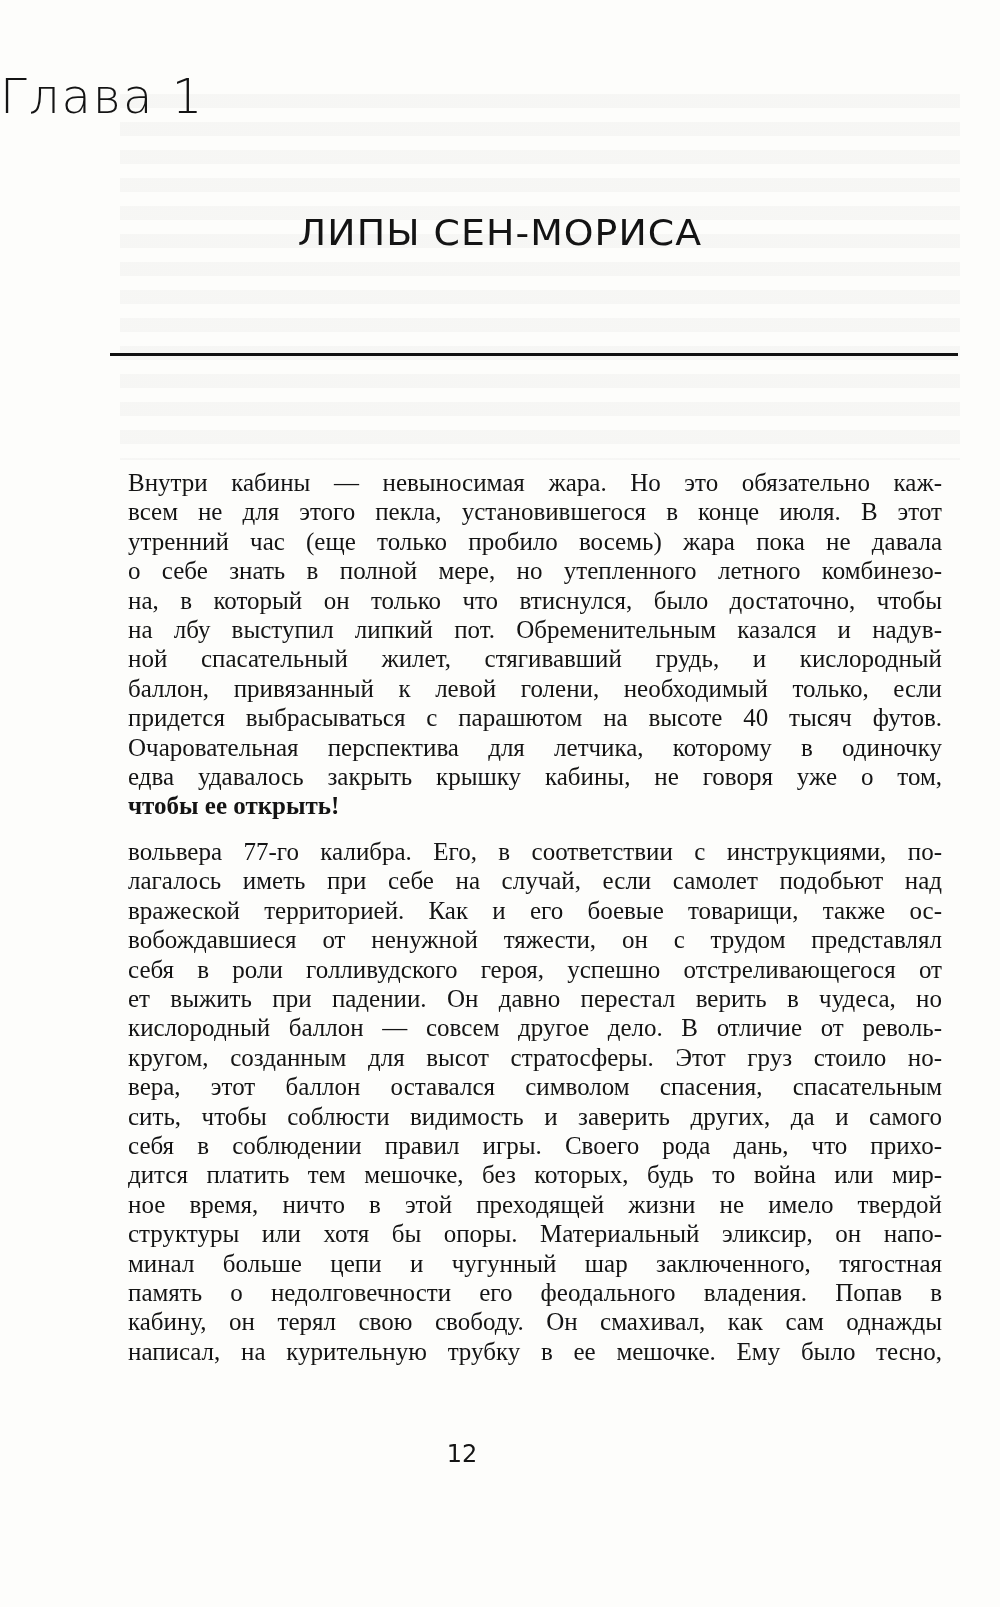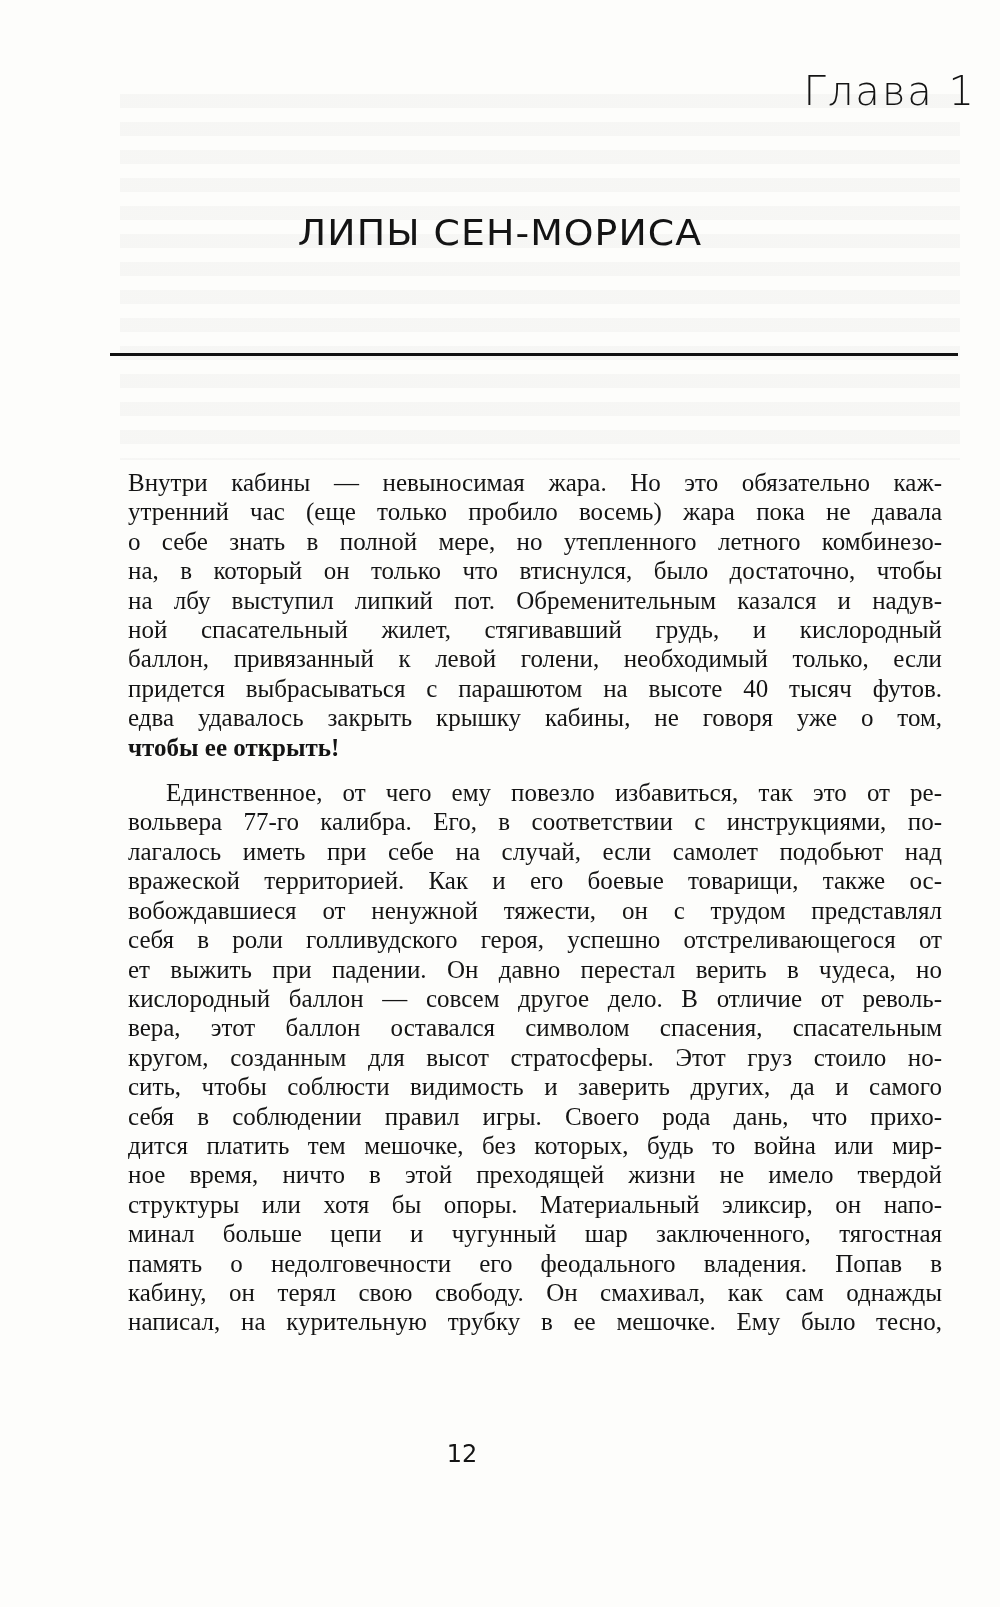--- a/index.html
+++ b/index.html
@@ -17,23 +17,23 @@
       left: 120px; top: 80px;
       width: 840px; height: 380px;
       background: repeating-linear-gradient(to bottom,
         rgba(0,0,0,0) 0px, rgba(0,0,0,0) 14px,
         rgba(120,120,120,0.05) 14px, rgba(120,120,120,0.05) 28px);
       pointer-events: none;
     }
     .chapter-number {
       position: absolute;
       top: 68px; left: 0; width: 976px;
-      text-align: right;
+      text-align: left;
       font-family: "DejaVu Sans", sans-serif;
-      font-size: 40px;
+      font-size: 48px;
       font-weight: 300;
       letter-spacing: 2px;
     }
     .chapter-title {
       position: absolute;
       top: 212px; left: 0; width: 1000px;
       text-align: center;
       font-family: "DejaVu Sans", sans-serif;
       font-size: 36px;
       letter-spacing: 1px;
@@ -79,41 +79,42 @@
 
 <div class="ghost"></div>
 
 <div class="chapter-number">Глава 1</div>
 <div class="chapter-title">ЛИПЫ СЕН-МОРИСА</div>
 <div class="rule"></div>
 
 <div class="body-text">
   <p class="para">
     <span class="line">Внутри кабины — невыносимая жара. Но это обязательно каж-</span>
+    <span class="line">всем не для этого пекла, установившегося в конце июля. В этот</span>
     <span class="line">утренний час (еще только пробило восемь) жара пока не давала</span>
     <span class="line">о себе знать в полной мере, но утепленного летного комбинезо-</span>
     <span class="line">на, в который он только что втиснулся, было достаточно, чтобы</span>
     <span class="line">на лбу выступил липкий пот. Обременительным казался и надув-</span>
     <span class="line">ной спасательный жилет, стягивавший грудь, и кислородный</span>
     <span class="line">баллон, привязанный к левой голени, необходимый только, если</span>
     <span class="line">придется выбрасываться с парашютом на высоте 40 тысяч футов.</span>
+    <span class="line">Очаровательная перспектива для летчика, которому в одиночку</span>
     <span class="line">едва удавалось закрыть крышку кабины, не говоря уже о том,</span>
     <span class="line last">чтобы ее открыть!</span>
   </p>
   <p class="para">
-    <span class="line indent">Единственное, от чего ему повезло избавиться, так это от ре-</span>
     <span class="line">вольвера 77-го калибра. Его, в соответствии с инструкциями, по-</span>
     <span class="line">лагалось иметь при себе на случай, если самолет подобьют над</span>
     <span class="line">вражеской территорией. Как и его боевые товарищи, также ос-</span>
     <span class="line">вобождавшиеся от ненужной тяжести, он с трудом представлял</span>
     <span class="line">себя в роли голливудского героя, успешно отстреливающегося от</span>
     <span class="line">ет выжить при падении. Он давно перестал верить в чудеса, но</span>
     <span class="line">кислородный баллон — совсем другое дело. В отличие от револь-</span>
+    <span class="line">кругом, созданным для высот стратосферы. Этот груз стоило но-</span>
     <span class="line">вера, этот баллон оставался символом спасения, спасательным</span>
-    <span class="line">кругом, созданным для высот стратосферы. Этот груз стоило но-</span>
     <span class="line">сить, чтобы соблюсти видимость и заверить других, да и самого</span>
     <span class="line">себя в соблюдении правил игры. Своего рода дань, что прихо-</span>
     <span class="line">дится платить тем мешочке, без которых, будь то война или мир-</span>
     <span class="line">ное время, ничто в этой преходящей жизни не имело твердой</span>
     <span class="line">структуры или хотя бы опоры. Материальный эликсир, он напо-</span>
     <span class="line">минал больше цепи и чугунный шар заключенного, тягостная</span>
     <span class="line">память о недолговечности его феодального владения. Попав в</span>
     <span class="line">кабину, он терял свою свободу. Он смахивал, как сам однажды</span>
     <span class="line">написал, на курительную трубку в ее мешочке. Ему было тесно,</span>
   </p>

